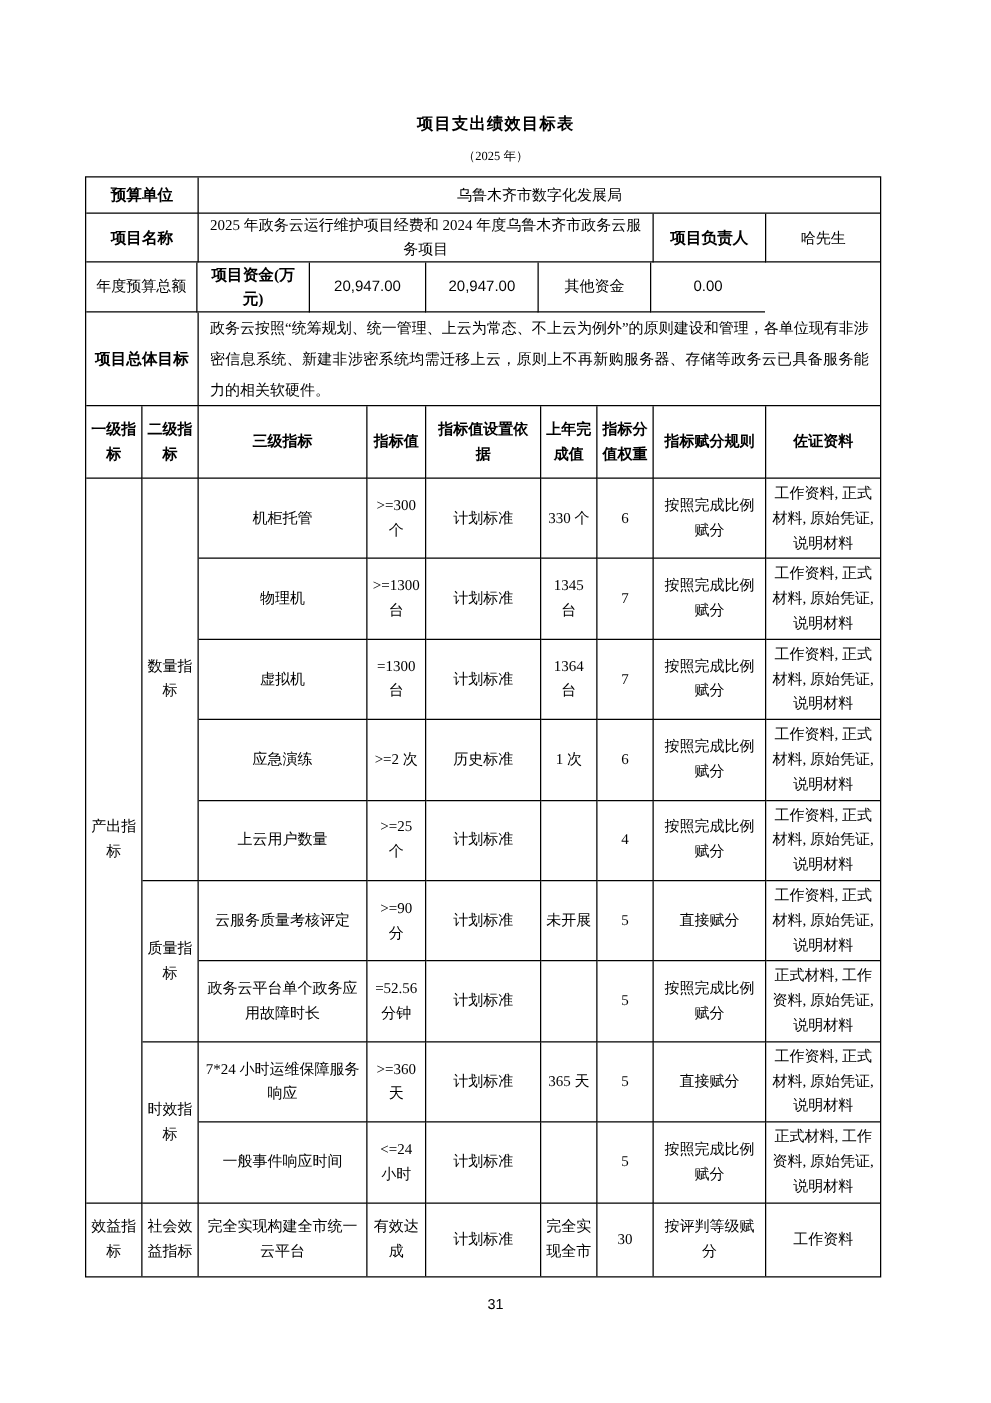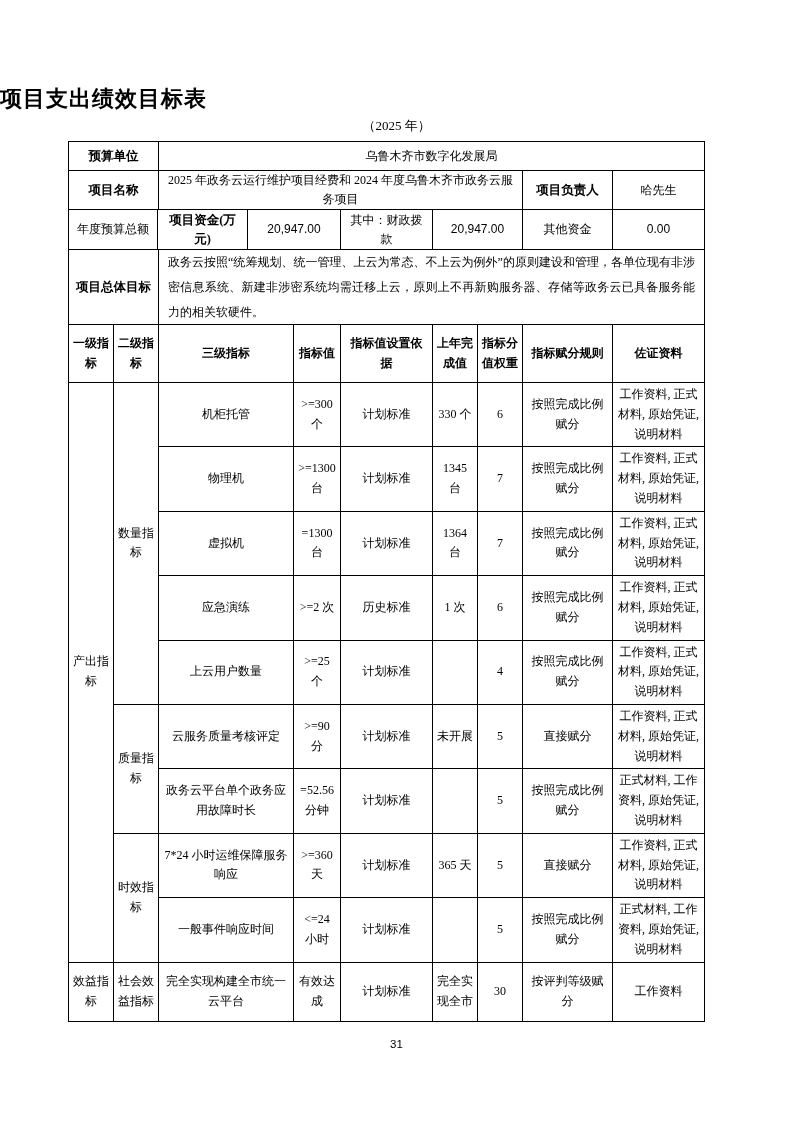--- a/index.html
+++ b/index.html
@@ -5,26 +5,26 @@
   html,body { margin:0; padding:0; }
   body {
     width:793px; height:1122px;
     background:#ffffff; color:#000000;
     font-family:"Liberation Serif", serif;
     -webkit-font-smoothing:antialiased;
   }
   .page { position:relative; width:793px; height:1122px; overflow:hidden; }
 
   .doc-title {
-    padding-top:87px; 
-    font-size:22px; font-weight:bold; line-height:23px; letter-spacing:1px;
+    padding-top:87px; text-align:center;
+    font-size:13px; font-weight:bold; line-height:23px; letter-spacing:1px;
   }
   .doc-subtitle {
     margin-top:9px; text-align:center;
-    font-size:13px; line-height:14px;
+    font-size:10px; line-height:14px;
   }
 
   .sheet {
     margin:8px 0 0 68px; width:635px;
     border:1.5px solid #000;
   }
 
   
   .irow { display:flex; }
   .cell {
@@ -84,21 +84,20 @@
       <div class="cell lbl" style="width:90px;">项目名称</div>
       <div class="cell" style="width:364px;">2025 年政务云运行维护项目经费和 2024 年度乌鲁木齐市政务云服务项目</div>
       <div class="cell lbl" style="width:90px;">项目负责人</div>
       <div class="cell le" style="width:91px;">哈先生</div>
     </div>
 
     <div class="irow" style="height:40px;">
       <div class="cell" style="width:89px;">年度预算总额</div>
       <div class="cell lbl" style="width:90px;">项目资金(万元)</div>
       <div class="cell num" style="width:93px;">20,947.00</div>
-      <div class="cell" style="width:92px;">其中：财政拨款</div>
       <div class="cell num" style="width:90px;">20,947.00</div>
       <div class="cell" style="width:90px;">其他资金</div>
       <div class="cell num le" style="width:91px;">0.00</div>
     </div>
 
     <div class="irow" style="height:75px;">
       <div class="cell lbl" style="width:90px;">项目总体目标</div>
       <div class="cell le goal-text" style="width:545px;">政务云按照“统筹规划、统一管理、上云为常态、不上云为例外”的原则建设和管理，各单位现有非涉密信息系统、新建非涉密系统均需迁移上云，原则上不再新购服务器、存储等政务云已具备服务能力的相关软硬件。</div>
     </div>
 

